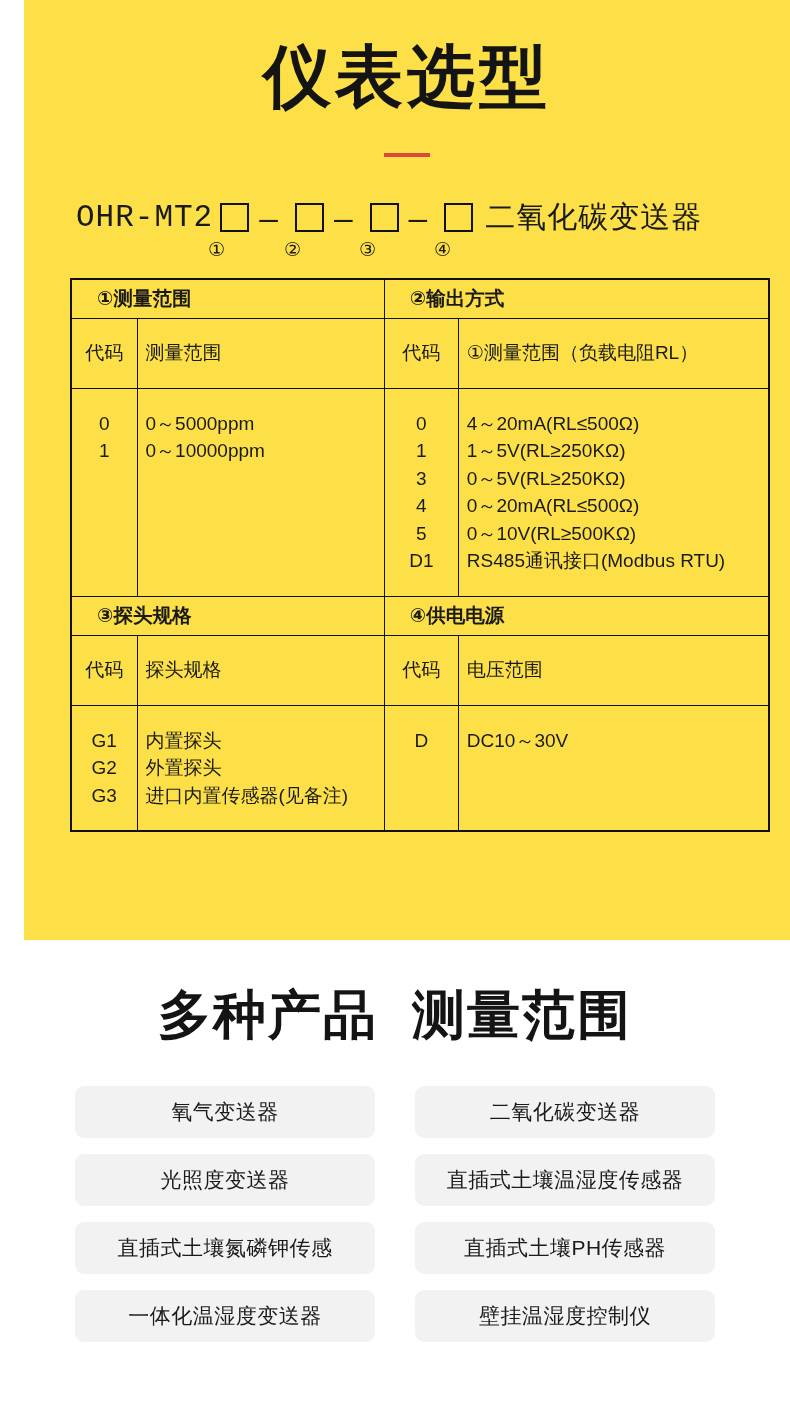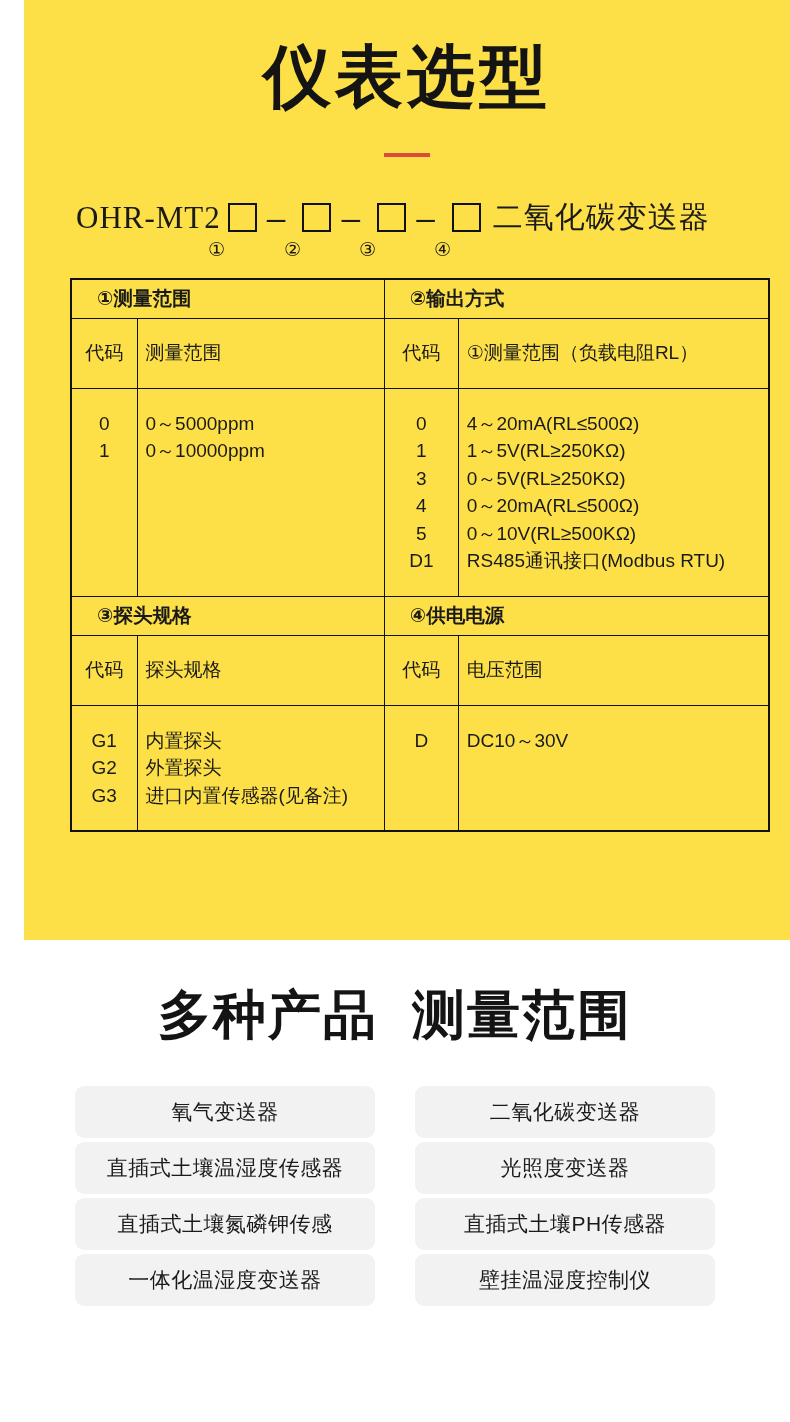--- a/index.html
+++ b/index.html
@@ -41,21 +41,21 @@
   .model-line {
     display: flex;
     align-items: center;
     margin: 40px 0 0 52px;
     font-size: 31px;
     font-family: "DejaVu Sans Mono", monospace;
     letter-spacing: 0px;
   }
   .model-prefix {
     font-size: 31px;
-    font-family: Liberation Serif, serif;
+    font-family: Liberation Mono, monospace;
     letter-spacing: 1px;
   }
   .slot {
     display: inline-block;
     width: 29px;
     height: 29px;
     border: 2px solid #111;
     margin: 0 0 0 7px;
     vertical-align: middle;
     background: transparent;
@@ -126,21 +126,21 @@
     font-size: 53px;
     font-weight: bold;
     letter-spacing: 2px;
     margin-top: 22px;
     color: #141414;
   }
   .sub-title .gap { display: inline-block; width: 34px; }
   .chip-grid {
     display: grid;
     grid-template-columns: 300px 300px;
-    gap: 4px 40px;
+    gap: 16px 40px;
     justify-content: center;
     margin-top: 34px;
   }
   .chip {
     background: #f2f2f2;
     border-radius: 9px;
     height: 52px;
     display: flex;
     align-items: center;
     justify-content: center;
@@ -249,20 +249,20 @@
 </div>
 
 <div class="section-bottom">
   <div class="sub-title">
     <span>多种产品</span><span class="gap"></span><span>测量范围</span>
   </div>
 
   <div class="chip-grid">
     <div class="chip">氧气变送器</div>
     <div class="chip">二氧化碳变送器</div>
+    <div class="chip">光照度变送器</div>
     <div class="chip">直插式土壤温湿度传感器</div>
-    <div class="chip">光照度变送器</div>
     <div class="chip">直插式土壤氮磷钾传感</div>
     <div class="chip">直插式土壤PH传感器</div>
     <div class="chip">一体化温湿度变送器</div>
     <div class="chip">壁挂温湿度控制仪</div>
   </div>
 </div>
 
 </body></html>

